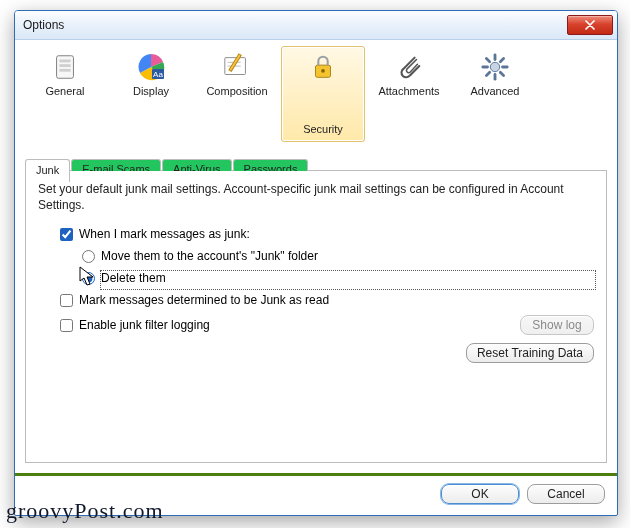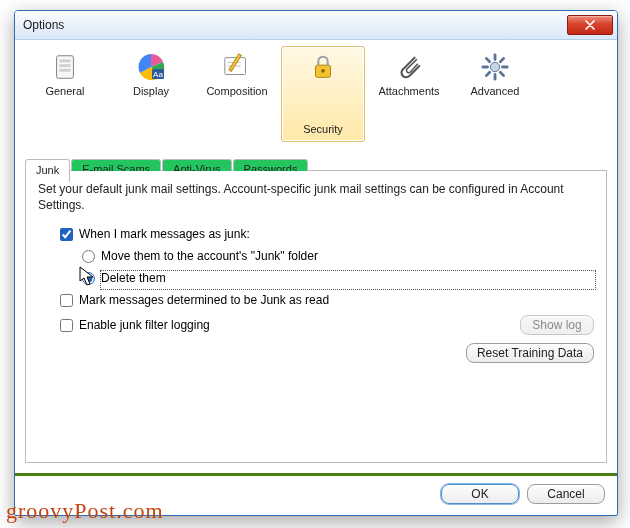--- a/index.html
+++ b/index.html
@@ -1,17 +1,17 @@
 <!DOCTYPE html>
 <html><head>
 <meta charset="utf-8">
 <style>
   html,body{margin:0;padding:0;background:#fff;font-family:"Segoe UI",Tahoma,Arial,sans-serif;font-size:12px;color:#000;}
   .stage{width:519px;height:528px;position:relative;}
-  .watermark{position:absolute;left:6px;bottom:4px;font-size:22px;color:#c2410c;
+  .watermark{position:absolute;left:6px;bottom:4px;font-size:22px;color:#0f172a;
              font-family:Georgia,"Times New Roman",serif;letter-spacing:1px;z-index:9999;}
   .window{position:absolute;left:14px;top:10px;width:602px;height:504px;border:1px solid #2e6cb6;
           border-radius:4px 4px 2px 2px;background:#fff;box-shadow:0 6px 20px rgba(0,0,0,.35);
           display:flex;flex-direction:column;overflow:hidden;}
   .titlebar{height:28px;background:linear-gradient(#fcfdff,#e9f1fb 50%,#dbe8f8);
             border-bottom:1px solid #b7cfe9;display:flex;align-items:center;padding:0 2px 0 8px;}
   .titlebar .title{flex:1 1 auto;font-size:12px;color:#1a1a1a;}
   .close-btn{width:44px;height:18px;margin:0 2px;border-radius:2px;border:1px solid #8b1a1a;
              background:linear-gradient(#f08c7a,#d8432d 45%,#c22a15);display:flex;align-items:center;
              justify-content:center;color:#fff;box-shadow:inset 0 1px 0 rgba(255,255,255,.35);}

